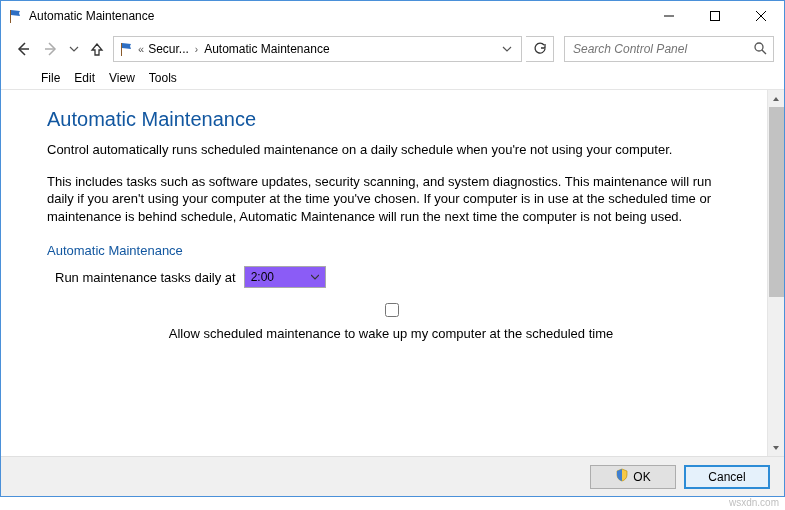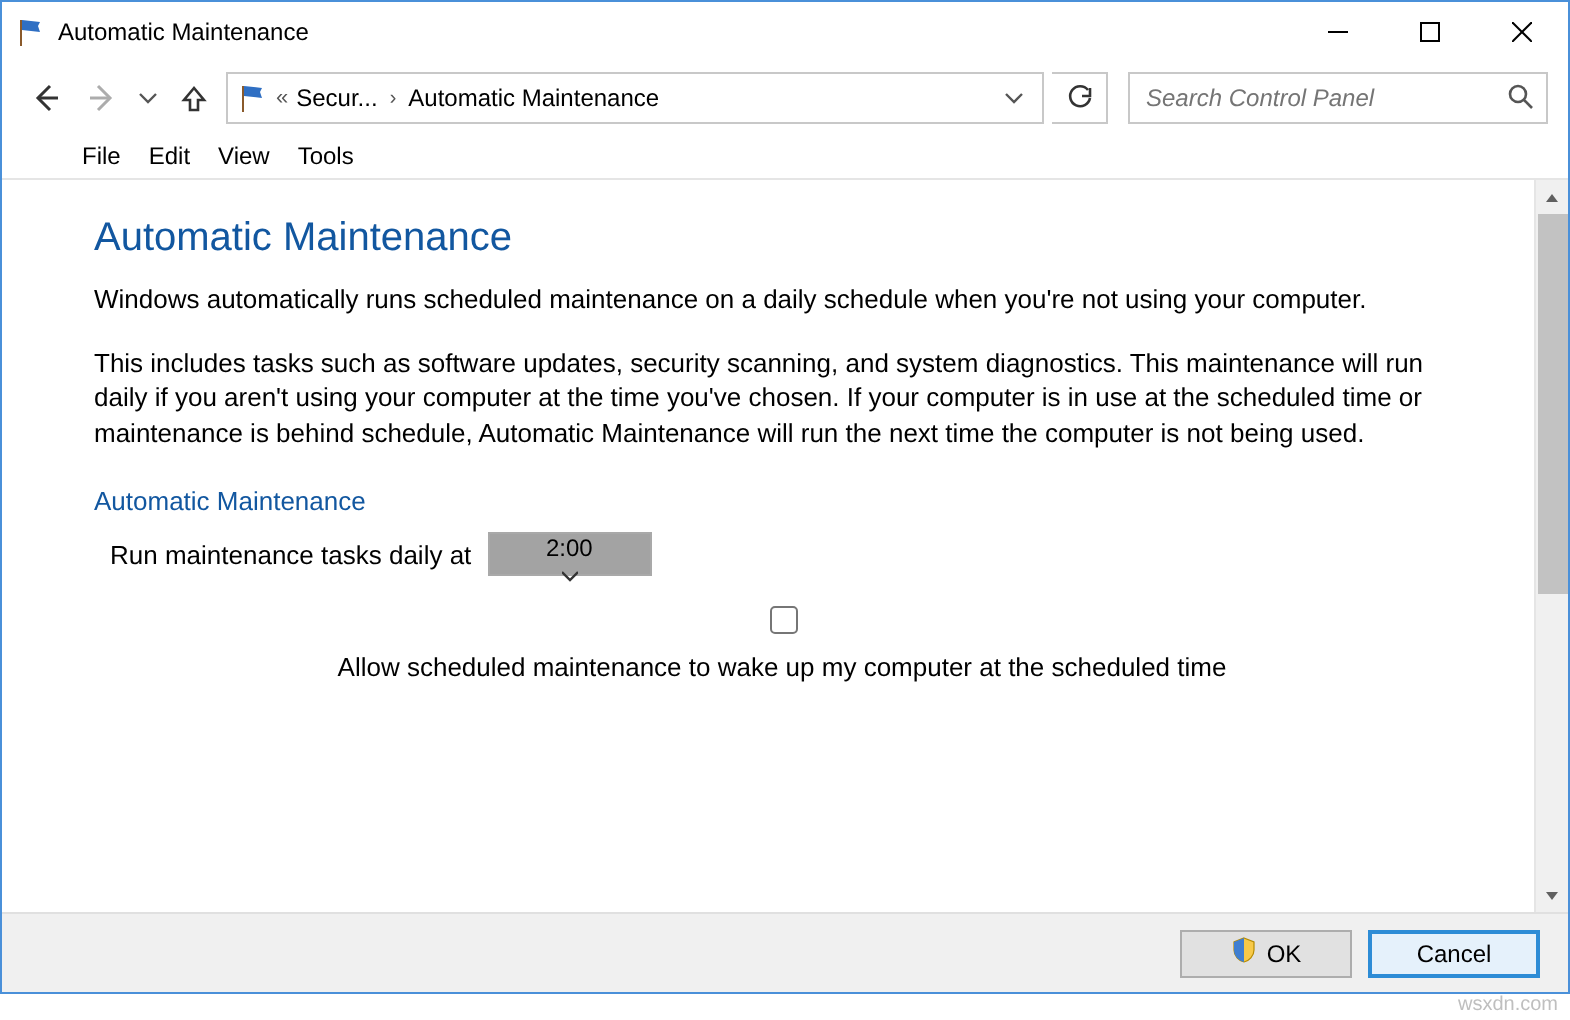--- a/index.html
+++ b/index.html
@@ -176,27 +176,26 @@
     display: flex;
     align-items: center;
     gap: 8px;
     font-size: 13px;
     margin: 6px 0 12px 8px;
   }
   .dropdown {
     width: 82px;
     height: 22px;
     border: 1px solid #a9a9a9;
-    background: #a3a3a3;
+    background: #8b5cf6;
     display: flex;
     align-items: center;
     padding: 0 6px;
     font-size: 12px;
     justify-content: space-between;
-    flex-direction: column;
   }
   .checkbox-row {
     display: flex;
     align-items: center;
     gap: 6px;
     font-size: 13px;
     margin-left: 8px;
     flex-direction: column;
   }
   .checkbox-row input[type=checkbox] {
@@ -342,21 +341,21 @@
   <div class="menubar">
     <span class="menu-item">File</span>
     <span class="menu-item">Edit</span>
     <span class="menu-item">View</span>
     <span class="menu-item">Tools</span>
   </div>
 
   <div class="content-wrap">
     <div class="content">
       <h1>Automatic Maintenance</h1>
-      <p class="para">Windows automatically runs scheduled maintenance on a daily schedule when you're not using your computer.</p>
+      <p class="para">Control automatically runs scheduled maintenance on a daily schedule when you're not using your computer.</p>
       <p class="para">This includes tasks such as software updates, security scanning, and system diagnostics. This maintenance will run daily if you aren't using your computer at the time you've chosen. If your computer is in use at the scheduled time or maintenance is behind schedule, Automatic Maintenance will run the next time the computer is not being used.</p>
       <div class="section-head">Automatic Maintenance</div>
       <div class="field-row">
         <span>Run maintenance tasks daily at</span>
         <div class="dropdown">
           <span>2:00</span>
           <span>
             <svg width="8" height="8">
                 <path d="M0 2 L4 6 L8 2" fill="none" stroke="#333" stroke-width="1.2"></path>
               </svg>

